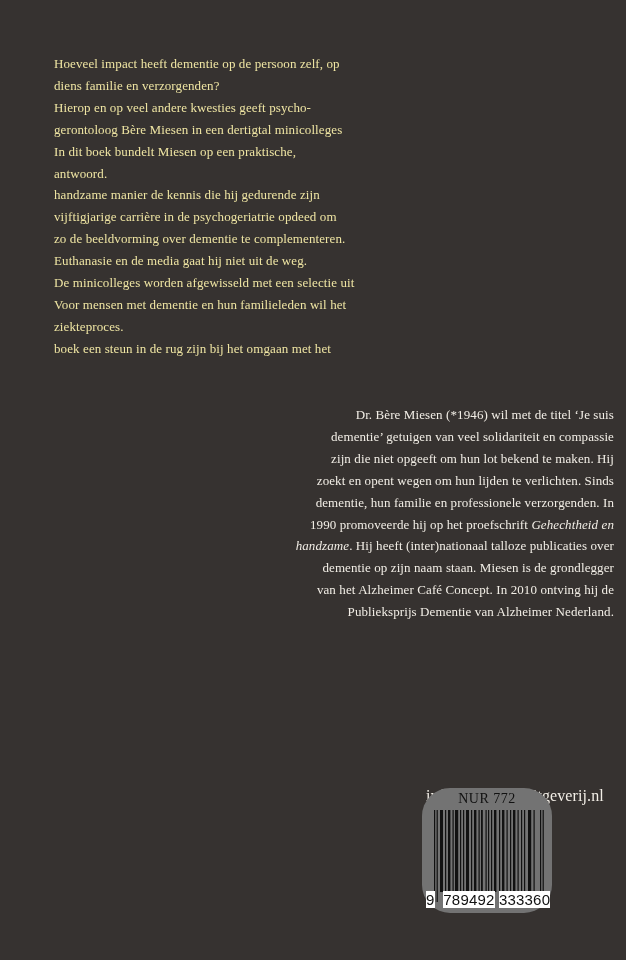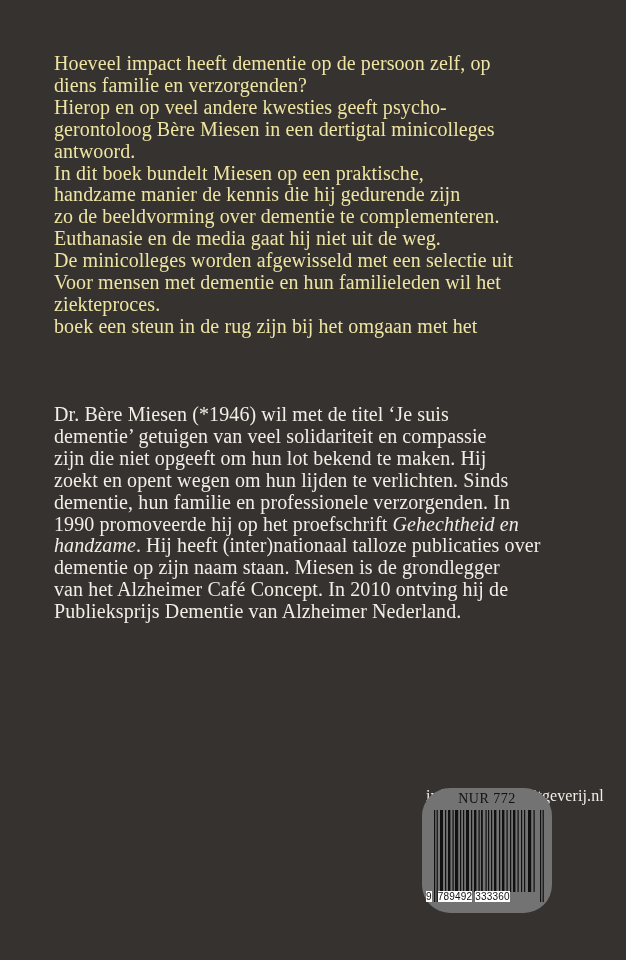--- a/index.html
+++ b/index.html
@@ -7,27 +7,27 @@
     width: 626px; height: 960px;
     background: #363230;
     position: relative;
     overflow: hidden;
     font-family: "Liberation Serif", "DejaVu Serif", serif;
   }
   .block {
     position: absolute;
     left: 54px;
     width: 560px;
-    font-size: 20px;
+    font-size: 13px;
     line-height: 21.9px;
     letter-spacing: 0.1px;
   }
   .block .line { white-space: nowrap; display: block; }
   #blurb { top: 53px; color: #efe5a3; }
-  #bio { top: 404px; color: #f2eee6; }
+  #bio { top: 404px; color: #f2eee6; text-align: right; }
   .italic { font-style: italic; }
   #email {
     position: absolute;
     left: 426px; top: 759px;
     color: #f2eee6;
     font-size: 16px;
     letter-spacing: 0.1px;
     white-space: nowrap;
     margin-top: 28px;
   }
@@ -49,38 +49,39 @@
   #bars {
     position: absolute;
     left: 12px; top: 22px;
     width: 110px; height: 92px;
   }
   #isbn-digits {
     position: absolute;
     left: 4px; top: 103px;
     width: 124px;
     font-family: "Liberation Sans", "DejaVu Sans", sans-serif;
-    font-size: 10px;
+    font-size: 15px;
     color: #111;
     white-space: nowrap;
     letter-spacing: 0.2px;
   }
   #isbn-digits span { background: #fff; }
 </style>
 </head>
 <body>
 
 <div id="blurb" class="block">
   <span class="line">Hoeveel impact heeft dementie op de persoon zelf, op</span>
   <span class="line">diens familie en verzorgenden?</span>
   <span class="line">Hierop en op veel andere kwesties geeft psycho-</span>
   <span class="line">gerontoloog Bère Miesen in een dertigtal minicolleges</span>
+  <span class="line">In dit boek bundelt Miesen op een praktische,</span>
   <span class="line">antwoord.</span>
-  <span class="line">In dit boek bundelt Miesen op een praktische,</span>
   <span class="line">handzame manier de kennis die hij gedurende zijn</span>
+  <span class="line">vijftigjarige carrière in de psychogeriatrie opdeed om</span>
   <span class="line">zo de beeldvorming over dementie te complementeren.</span>
   <span class="line">Euthanasie en de media gaat hij niet uit de weg.</span>
   <span class="line">De minicolleges worden afgewisseld met een selectie uit</span>
   <span class="line">Voor mensen met dementie en hun familieleden wil het</span>
   <span class="line">ziekteproces.</span>
   <span class="line">boek een steun in de rug zijn bij het omgaan met het</span>
 </div>
 
 <div id="bio" class="block">
   <span class="line">Dr. Bère Miesen (*1946) wil met de titel ‘Je suis</span>

